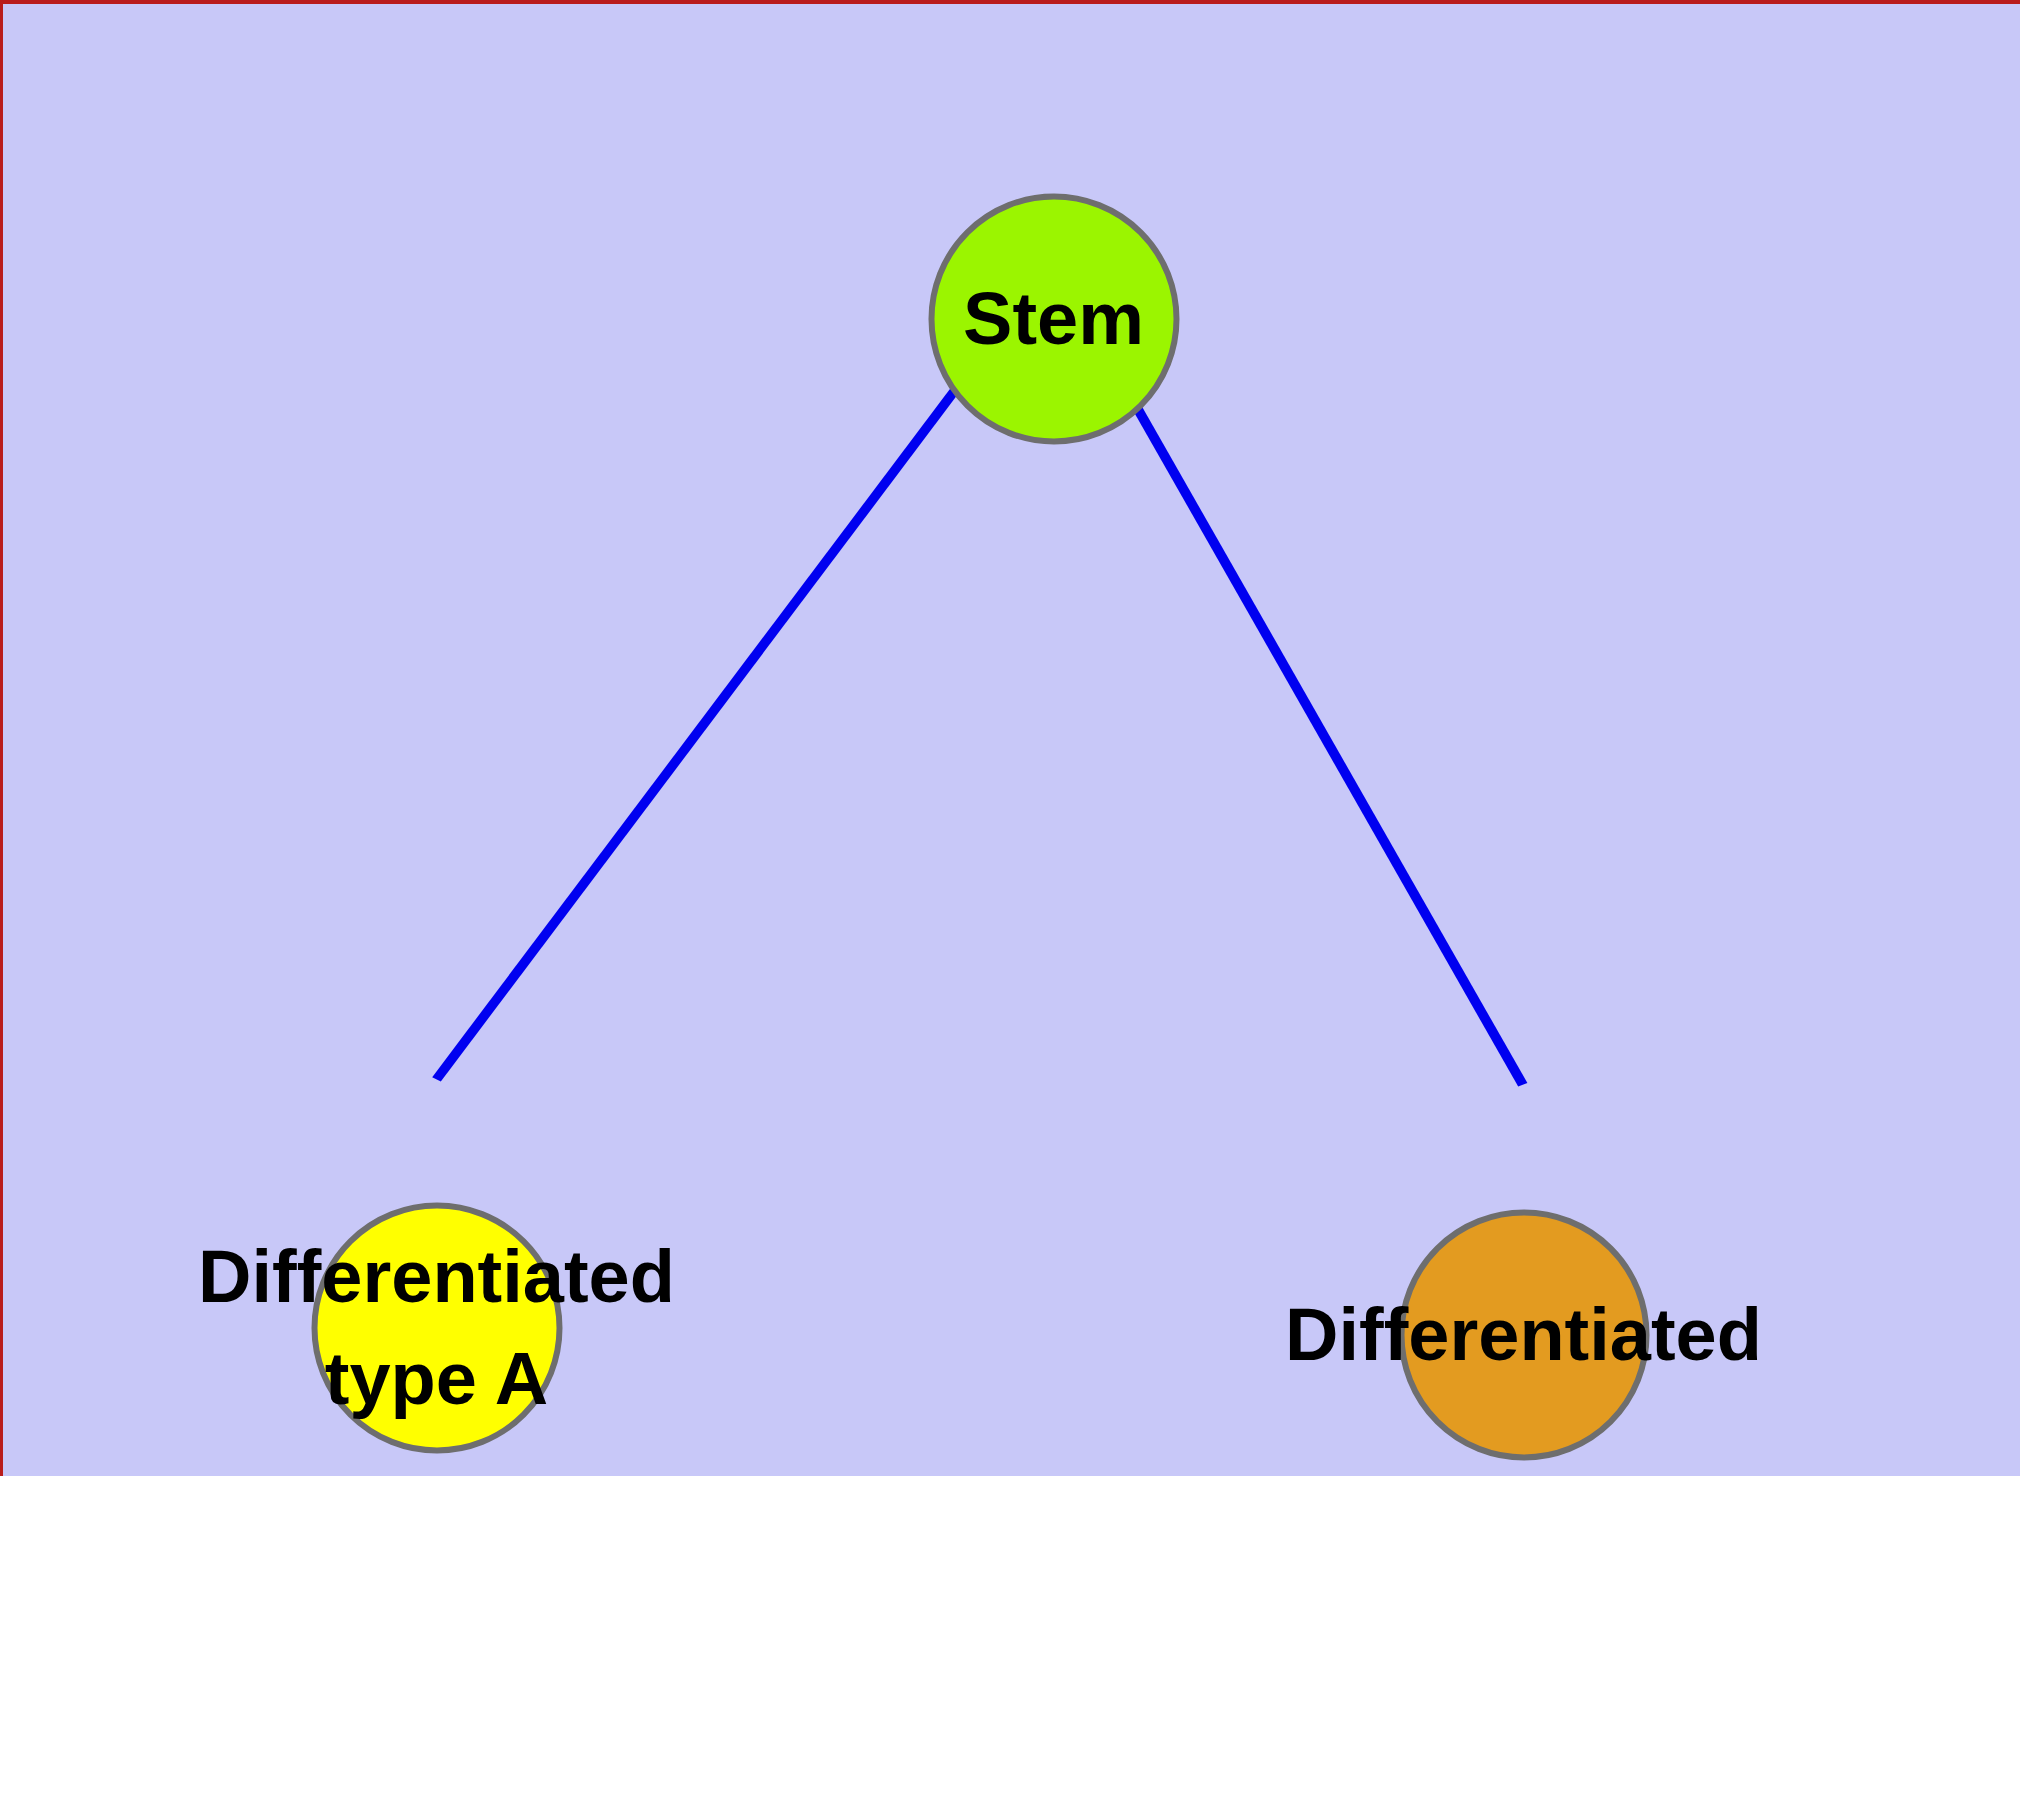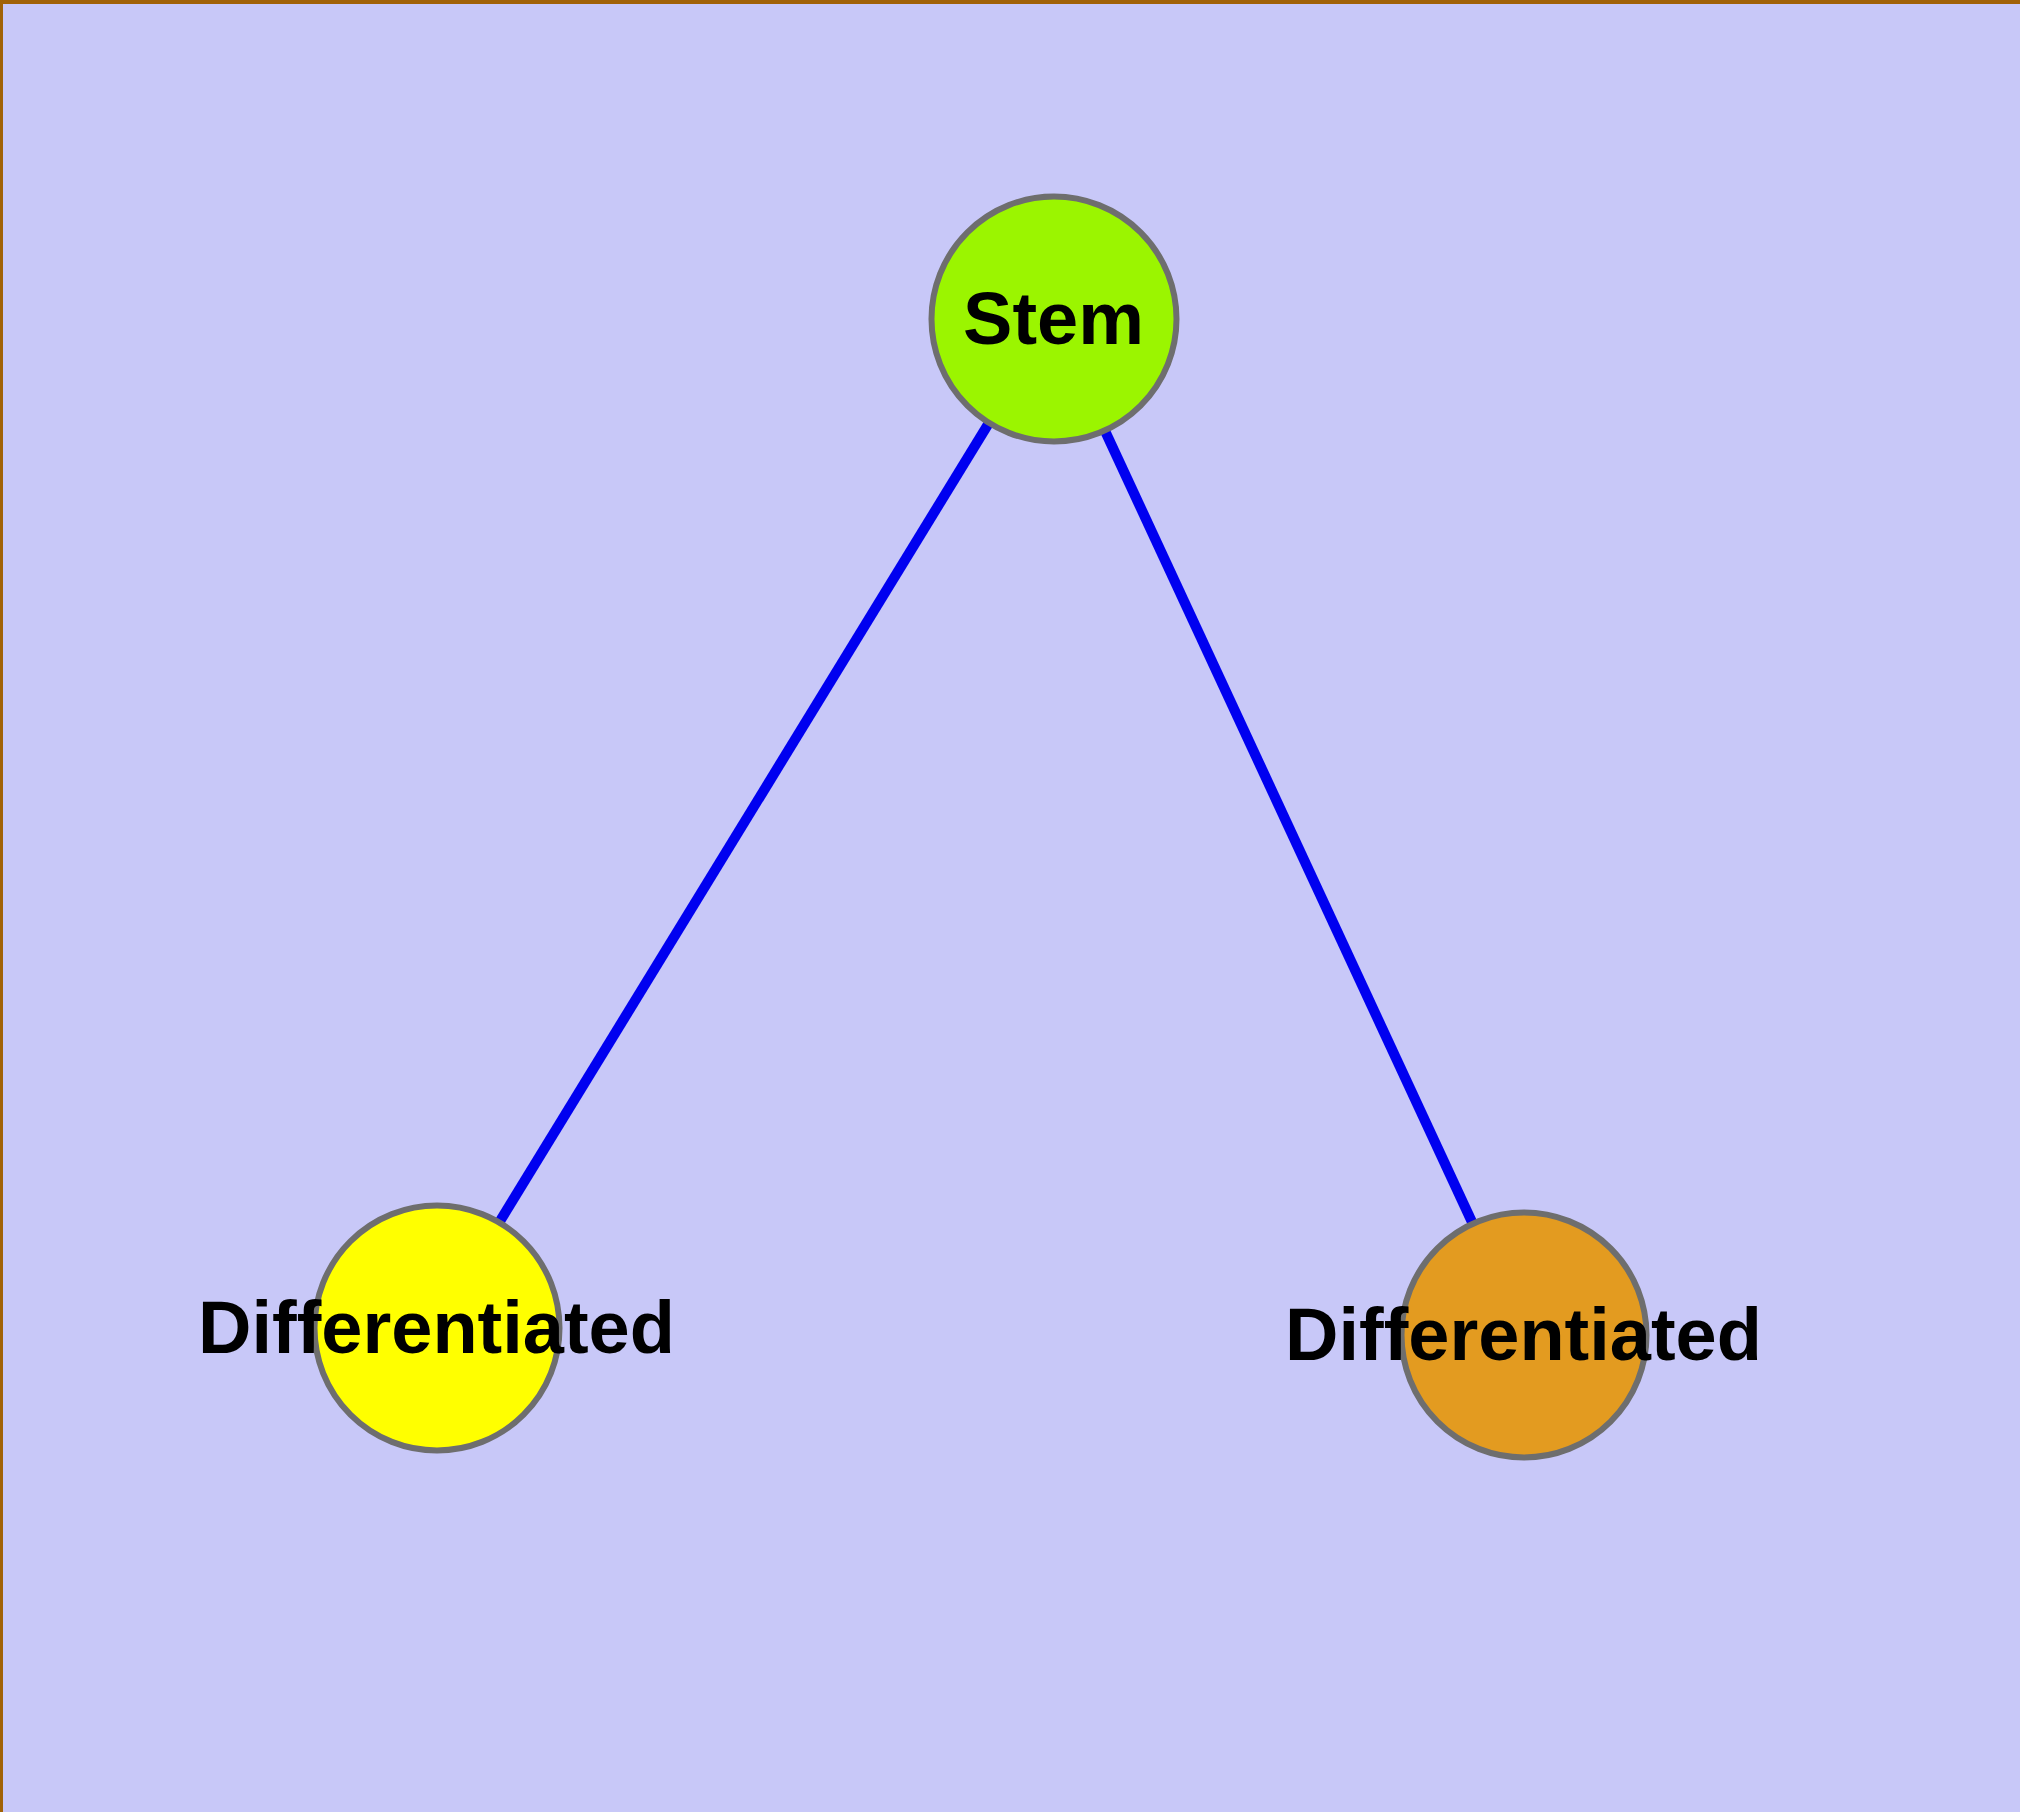--- a/index.html
+++ b/index.html
@@ -4,22 +4,22 @@
 <style>
   html, body {
     margin: 0;
     padding: 0;
     background: #ffffff;
     font-family: "Liberation Sans", sans-serif;
   }
   .screen {
     position: relative;
     width: 2021px;
-    height: 1812px;
-    background: #a16207;
+    height: 1476px;
+    background: #b91c1c;
     overflow: hidden;
   }
   .plot-area {
     position: absolute;
     top: 4.2px;
     left: 2.5px;
     right: 0;
     bottom: 0;
     overflow: hidden;
   }
@@ -58,20 +58,21 @@
         <line x1="1240" y1="372" x2="512" y2="1562" stroke="#0000F0" stroke-width="12"></line>
         <line x1="1240" y1="372" x2="1795" y2="1570" stroke="#0000F0" stroke-width="12"></line>
       </svg>
   <div class="node-circle" style="left: 1051px; top: 315px; width: 251px; height: 251px; background: rgb(155, 245, 0); border: 6px solid rgb(110, 110, 110);"></div>
       <div class="node-label" style="left: 1051px; top: 315px; font-size: 74px; line-height: 102px; color: rgb(0, 0, 0);">
         <span class="label-line">Stem</span>
       </div>
       <div class="node-circle" style="left: 434px; top: 1324px; width: 251px; height: 251px; background: rgb(255, 255, 0); border: 6px solid rgb(110, 110, 110);"></div>
       <div class="node-label" style="left: 434px; top: 1324px; font-size: 74px; line-height: 102px; color: rgb(0, 0, 0);">
         <span class="label-line">Differentiated</span>
+        <span class="label-line">type A</span>
       </div>
       <div class="node-circle" style="left: 1521px; top: 1331px; width: 251px; height: 251px; background: rgb(227, 155, 32); border: 6px solid rgb(110, 110, 110);"></div>
       <div class="node-label" style="left: 1521px; top: 1331px; font-size: 74px; line-height: 102px; color: rgb(0, 0, 0);">
         <span class="label-line">Differentiated</span>
       </div>
     </div>
 </div>
 
 
 </body></html>

